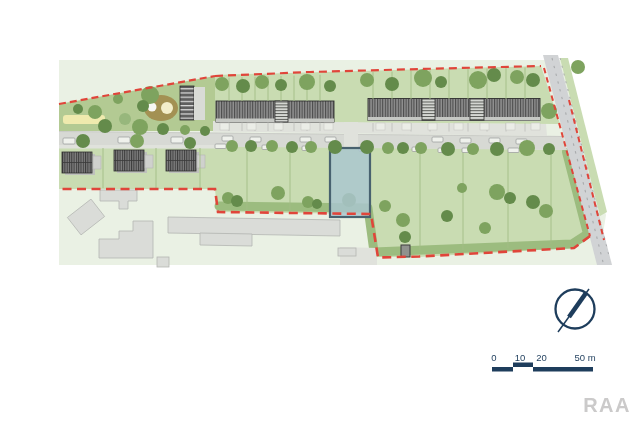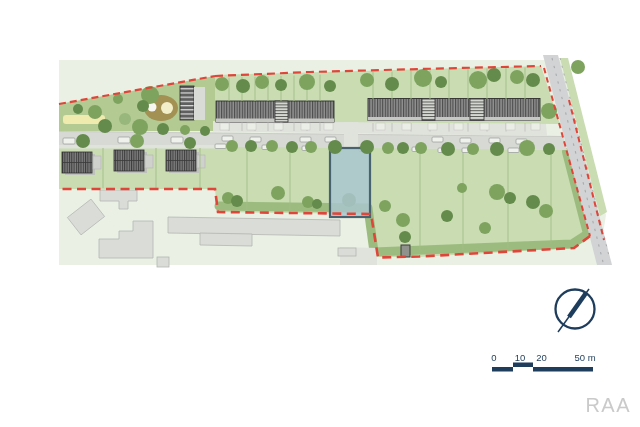--- a/index.html
+++ b/index.html
@@ -5,21 +5,21 @@
   html,body{margin:0;padding:0;}
   body{
     width:640px;height:427px;position:relative;overflow:hidden;
     background:var(--page_bg,#fff);
     font-family:"Liberation Sans", sans-serif;
   }
   #plan-wrap{position:absolute;inset:0;}
   svg text{font-family:"Liberation Sans", sans-serif;}
   .watermark{
     position:absolute;right:9px;top:394px;
-    font-size:20px;letter-spacing:1.5px;font-weight:400;
+    font-size:20px;letter-spacing:1.5px;font-weight:700;
     color:var(--watermark_gray,#cbcaca);
     user-select:none;
   }
 </style>
 </head>
 <body>
 
 <div id="plan-wrap">
 <svg width="640" height="427" viewBox="0 0 640 427">
   <defs>

